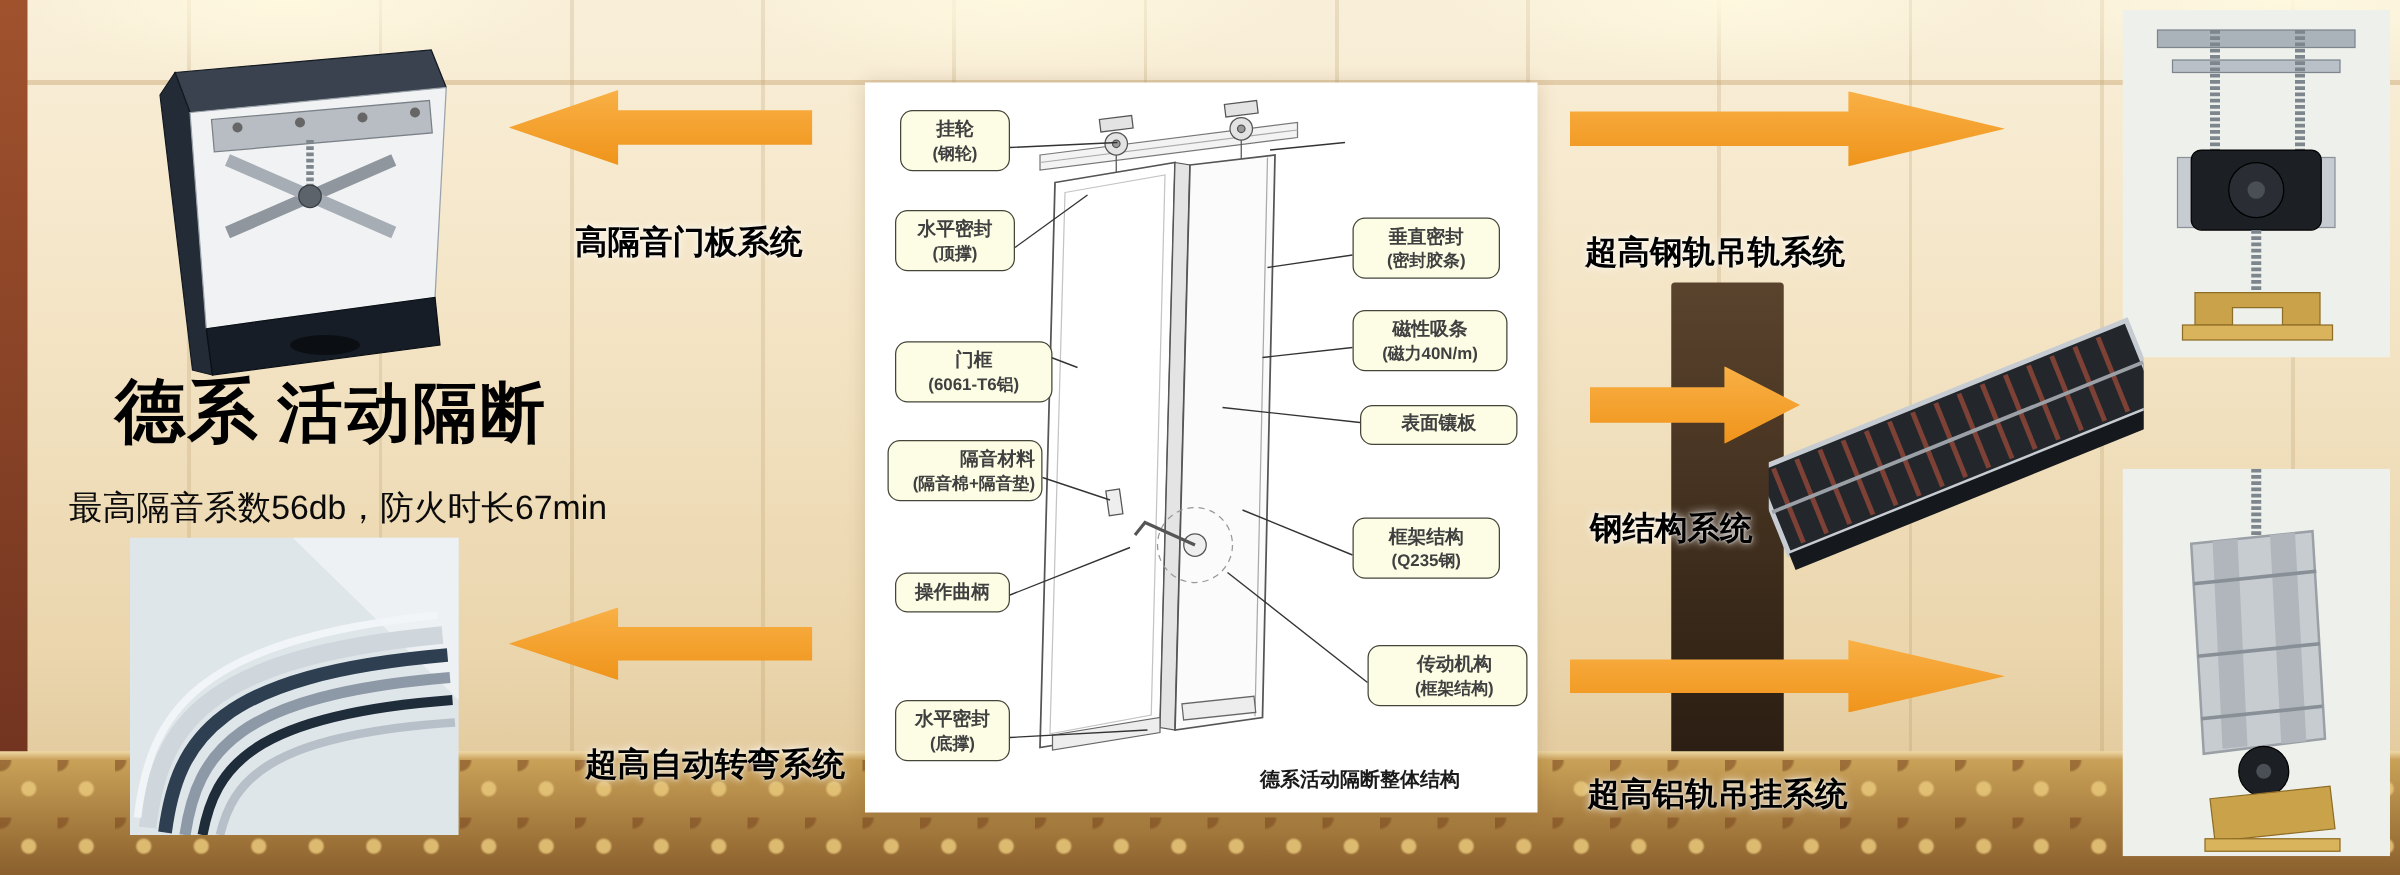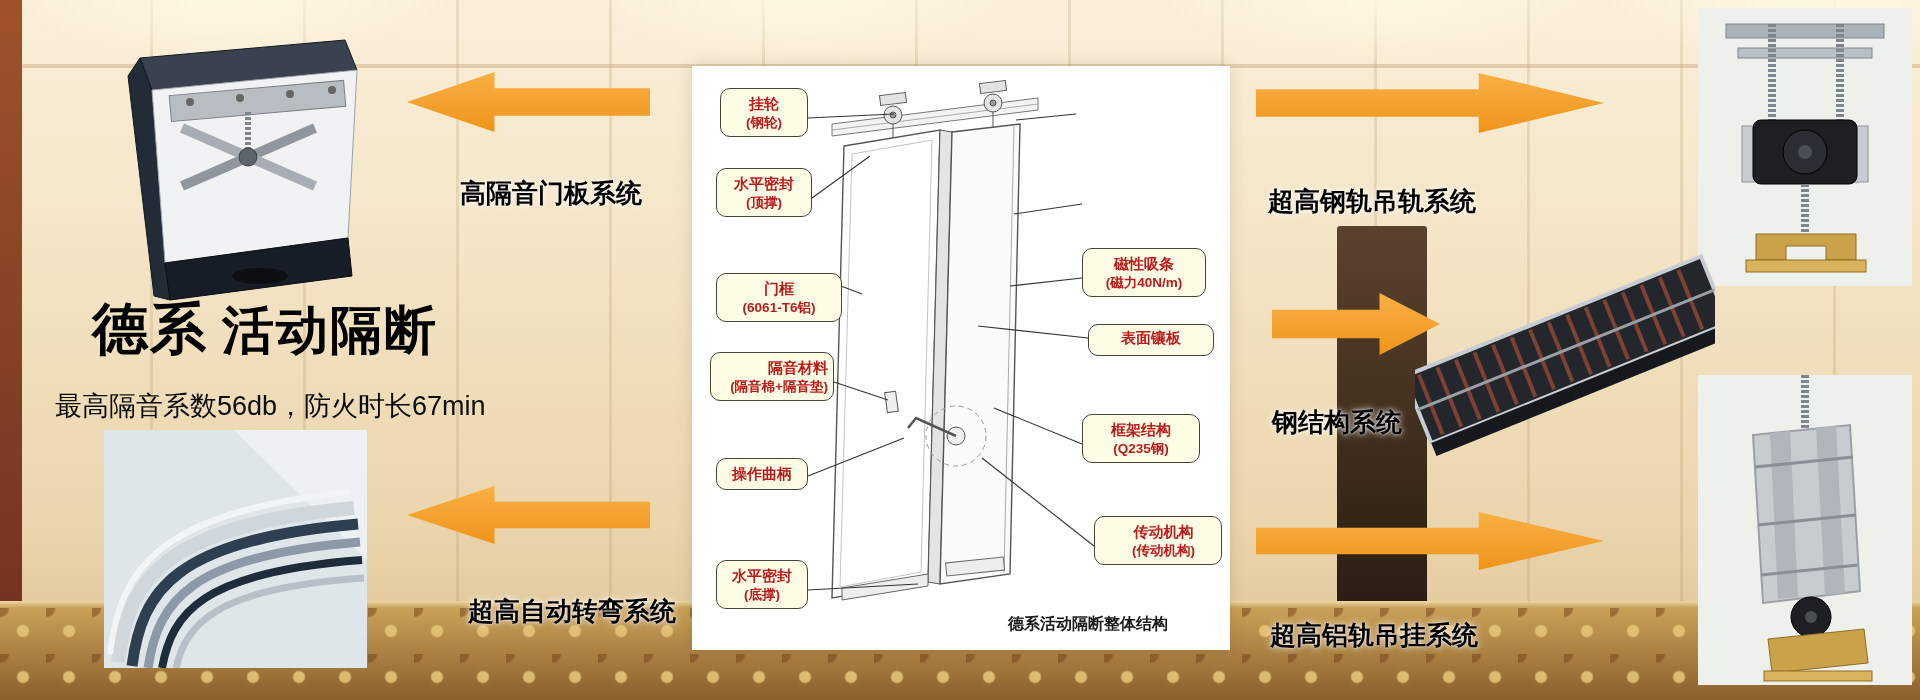--- a/index.html
+++ b/index.html
@@ -47,21 +47,21 @@
   .arrow{position:absolute;background:linear-gradient(180deg,#f9b045,#ef941b);}
   .arrow-left{clip-path:polygon(0 50%,36% 0,36% 27%,100% 27%,100% 73%,36% 73%,36% 100%);}
   .arrow-right{clip-path:polygon(100% 50%,64% 0,64% 27%,0 27%,0 73%,64% 73%,64% 100%);}
   .sys-label{position:absolute;font-size:26px;font-weight:700;color:#000;white-space:nowrap;
     text-shadow:0 0 7px rgba(255,255,255,.95),0 0 2px rgba(255,255,255,.9);margin-top:45px;}
   
   .diagram-panel{position:absolute;left:692px;top:66px;width:538px;height:584px;background:#ffffff;
     box-shadow:0 0 14px rgba(90,60,20,.18);}
   .diagram-art{position:absolute;inset:0;width:538px;height:584px;}
   .callout{position:absolute;z-index:2;background:#fdfde6;border:1.4px solid #45453a;border-radius:10px;
-    padding:5px 5px;text-align:center;color:#b91c1c;box-sizing:border-box;line-height:1.3;}
+    padding:5px 5px;text-align:center;color:#404040;box-sizing:border-box;line-height:1.3;}
   .c-name{display:block;font-size:15px;font-weight:700;}
   .c-detail{display:block;font-size:13.5px;font-weight:600;}
   .diagram-caption{position:absolute;left:316px;top:548px;z-index:2;font-size:16px;color:#1a1a1a;
     font-weight:600;white-space:nowrap;}
 </style>
 </head>
 <body>
 
 <div class="bg-base"></div>
 <div class="cornice"></div>
@@ -188,35 +188,39 @@
   </div>
   <div class="callout" style="left:24px;top:392px;width:92px;">
     <span class="c-name">操作曲柄</span>
     <span class="c-detail"></span>
   </div>
   <div class="callout" style="left:24px;top:494px;width:92px;">
     <span class="c-name">水平密封</span>
     <span class="c-detail">(底撑)</span>
   </div>
 
+  <div class="callout" style="left:390px;top:108px;width:118px;">
+    <span class="c-name">垂直密封</span>
+    <span class="c-detail">(密封胶条)</span>
+  </div>
   <div class="callout" style="left:390px;top:182px;width:124px;">
     <span class="c-name">磁性吸条</span>
     <span class="c-detail">(磁力40N/m)</span>
   </div>
   <div class="callout" style="left:396px;top:258px;width:126px;font-family:Liberation Mono, monospace;">
     <span class="c-name">表面镶板</span>
     <span class="c-detail"></span>
   </div>
   <div class="callout" style="left:390px;top:348px;width:118px;">
     <span class="c-name">框架结构</span>
     <span class="c-detail">(Q235钢)</span>
   </div>
   <div class="callout" style="left:402px;top:450px;width:128px;padding-left:16px;">
     <span class="c-name">传动机构</span>
-    <span class="c-detail">(传动机构)</span>
+    <span class="c-detail">(框架结构)</span>
   </div>
 
   <div class="diagram-caption">德系活动隔断整体结构</div>
 </div>
 
 <div class="photo" style="left:1698px;top:8px;width:214px;height:278px;">
   <svg viewBox="0 0 214 278">
     <rect x="0" y="0" width="214" height="278" fill="#eef0ec"></rect>
     <rect x="28" y="16" width="158" height="14" fill="#aab2ba" stroke="#7d858d"></rect>
     <rect x="40" y="40" width="134" height="10" fill="#b9c0c7" stroke="#7d858d"></rect>

